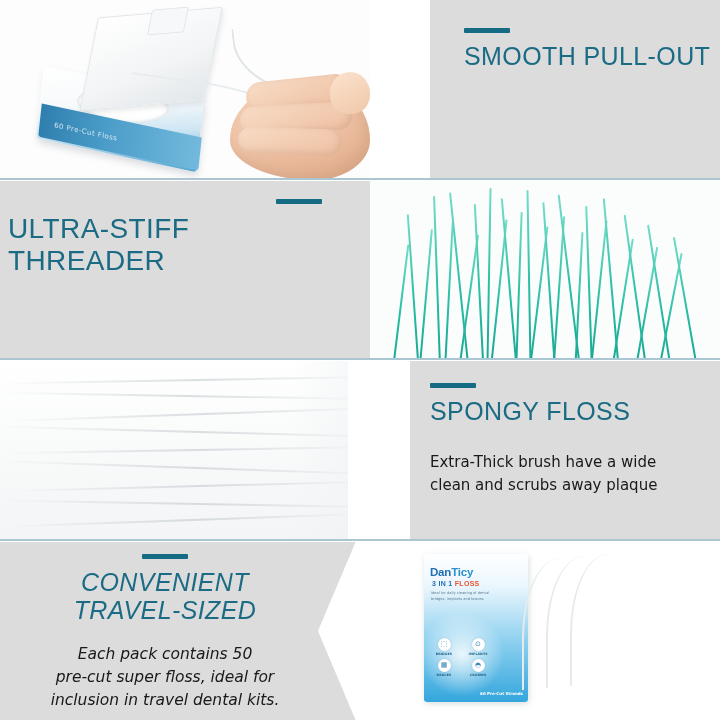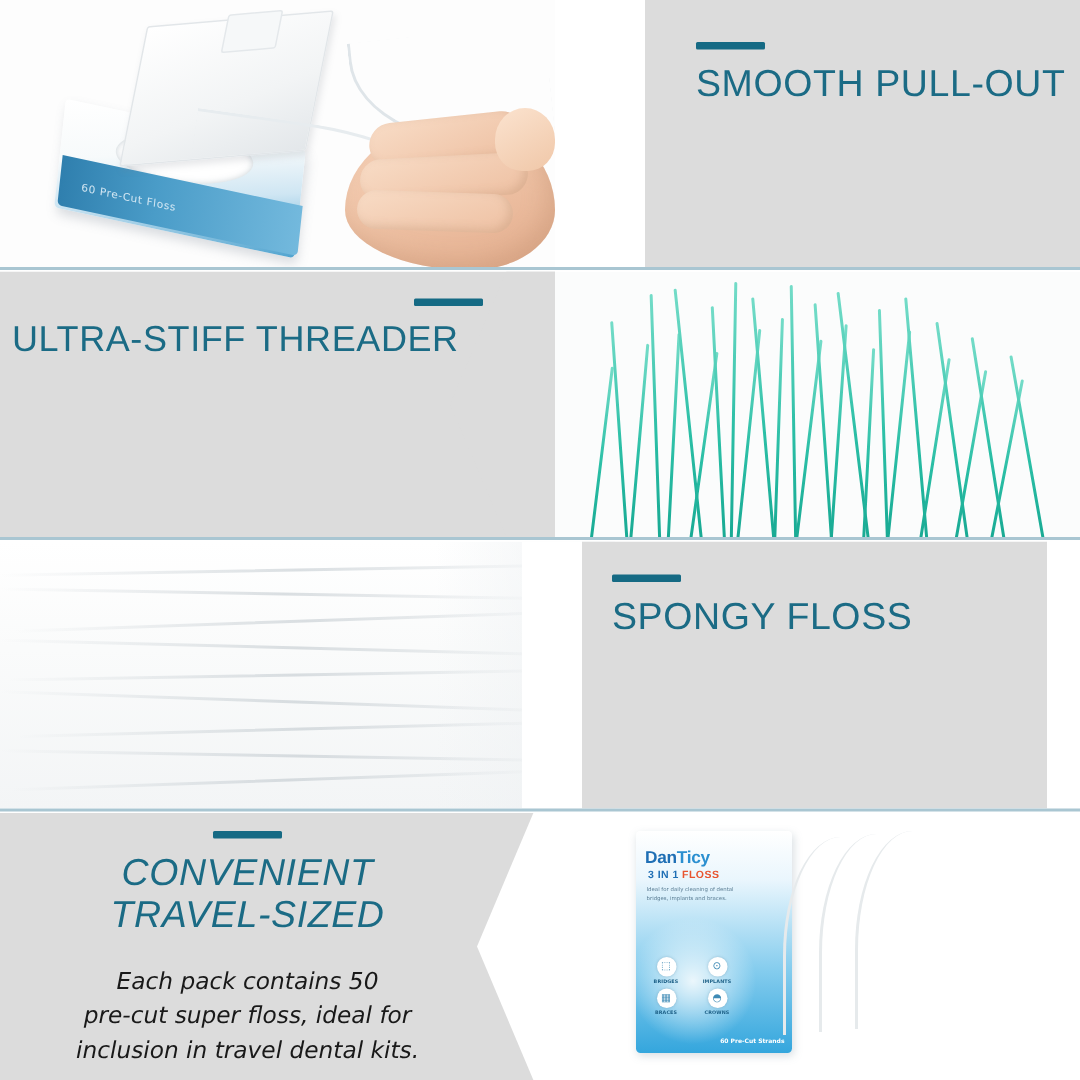--- a/index.html
+++ b/index.html
@@ -170,21 +170,21 @@
         <div class="heading">SMOOTH PULL-OUT</div>
       </div>
     </div>
   </div>
   <div class="hrule" id="rule1"></div>
 
   <div class="row" id="row2">
     <div class="panel txtpanel" style="left:0;width:370px;">
       <div class="tblock align-left" style="left:8px;top:18px;width:300px;">
         <div class="accent" style="margin-left:268px;"></div>
-        <div class="heading" style="font-size:24px;">ULTRA-STIFF THREADER</div>
+        <div class="heading" style="font-size:28px;">ULTRA-STIFF THREADER</div>
       </div>
       <div class="wedge left greyright" style="left:300px;width:110px;"></div>
     </div>
     <div class="panel imgpanel" style="left:370px;width:350px;">
       <div class="strandfield">
         <div class="tstrand" style="left:30px;height:120px;transform:rotate(7deg);"></div>
         <div class="tstrand" style="left:42px;height:150px;transform:rotate(-4deg);"></div>
         <div class="tstrand" style="left:55px;height:135px;transform:rotate(5deg);"></div>
         <div class="tstrand" style="left:66px;height:168px;transform:rotate(-2deg);"></div>
         <div class="tstrand" style="left:78px;height:142px;transform:rotate(3deg);"></div>
@@ -224,24 +224,26 @@
         <div class="fstrand" style="left:0;top:70px;width:400px;transform:rotate(1.5deg);"></div>
         <div class="fstrand" style="left:5px;top:88px;width:385px;transform:rotate(-1deg);"></div>
         <div class="fstrand" style="left:0;top:106px;width:395px;transform:rotate(2deg);"></div>
         <div class="fstrand" style="left:12px;top:124px;width:380px;transform:rotate(-1.5deg);"></div>
         <div class="fstrand" style="left:0;top:142px;width:400px;transform:rotate(1deg);"></div>
         <div class="fstrand" style="left:8px;top:158px;width:370px;transform:rotate(-2deg);"></div>
         <div class="brushend"></div>
       </div>
       <div class="wedge right" style="left:348px;width:110px;"></div>
     </div>
-    <div class="panel txtpanel" style="left:388px;width:310px;">
+    <div class="panel txtpanel" style="left:410px;width:310px;">
       <div class="tblock align-left" style="left:20px;top:22px;width:290px;">
         <div class="accent"></div>
         <div class="heading">SPONGY FLOSS</div>
+        <div class="body" style="margin-top:26px;font-size:15px;">Extra-Thick brush have a wide
+clean and scrubs away plaque</div>
       </div>
     </div>
   </div>
   <div class="hrule" id="rule3"></div>
 
   <div class="row" id="row4">
     <div class="panel txtpanel" style="left:0;width:400px;font-style:italic;">
       <div class="tblock align-center" style="left:0;top:12px;width:330px;">
         <div class="accent c"></div>
         <div class="heading">CONVENIENT

